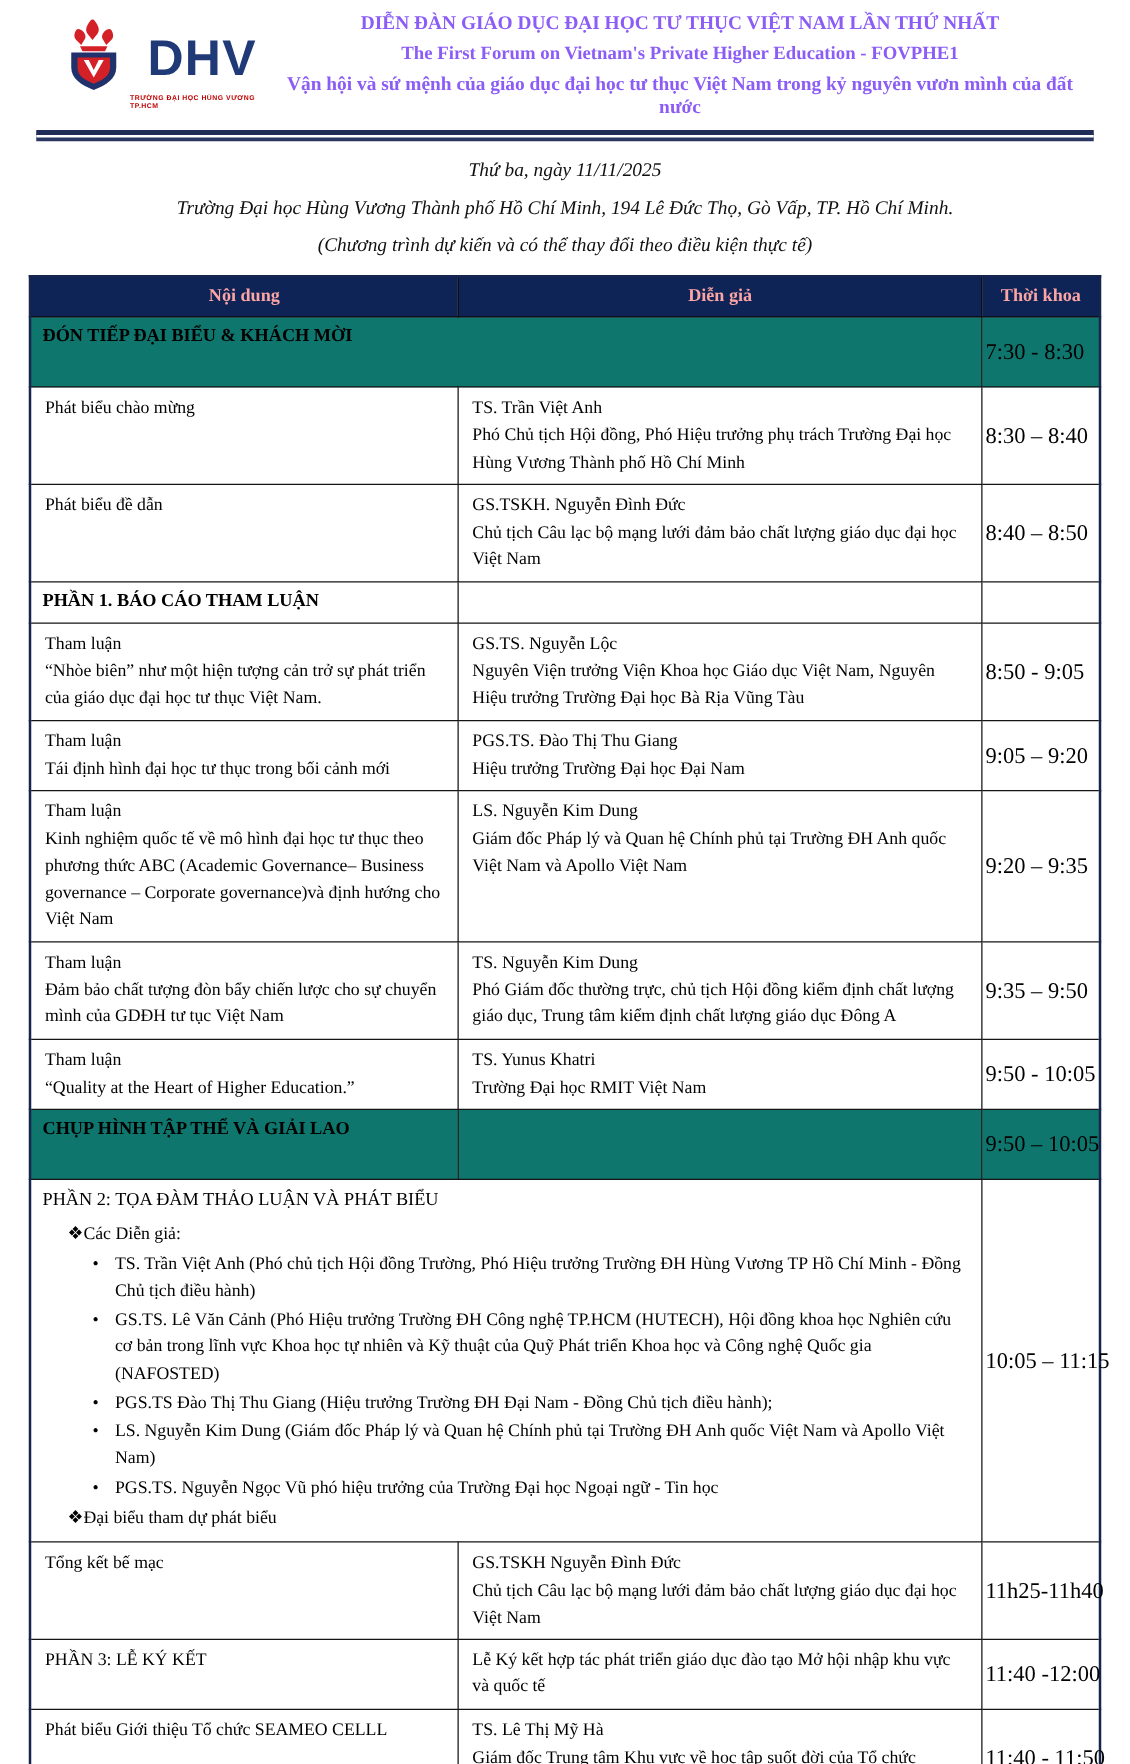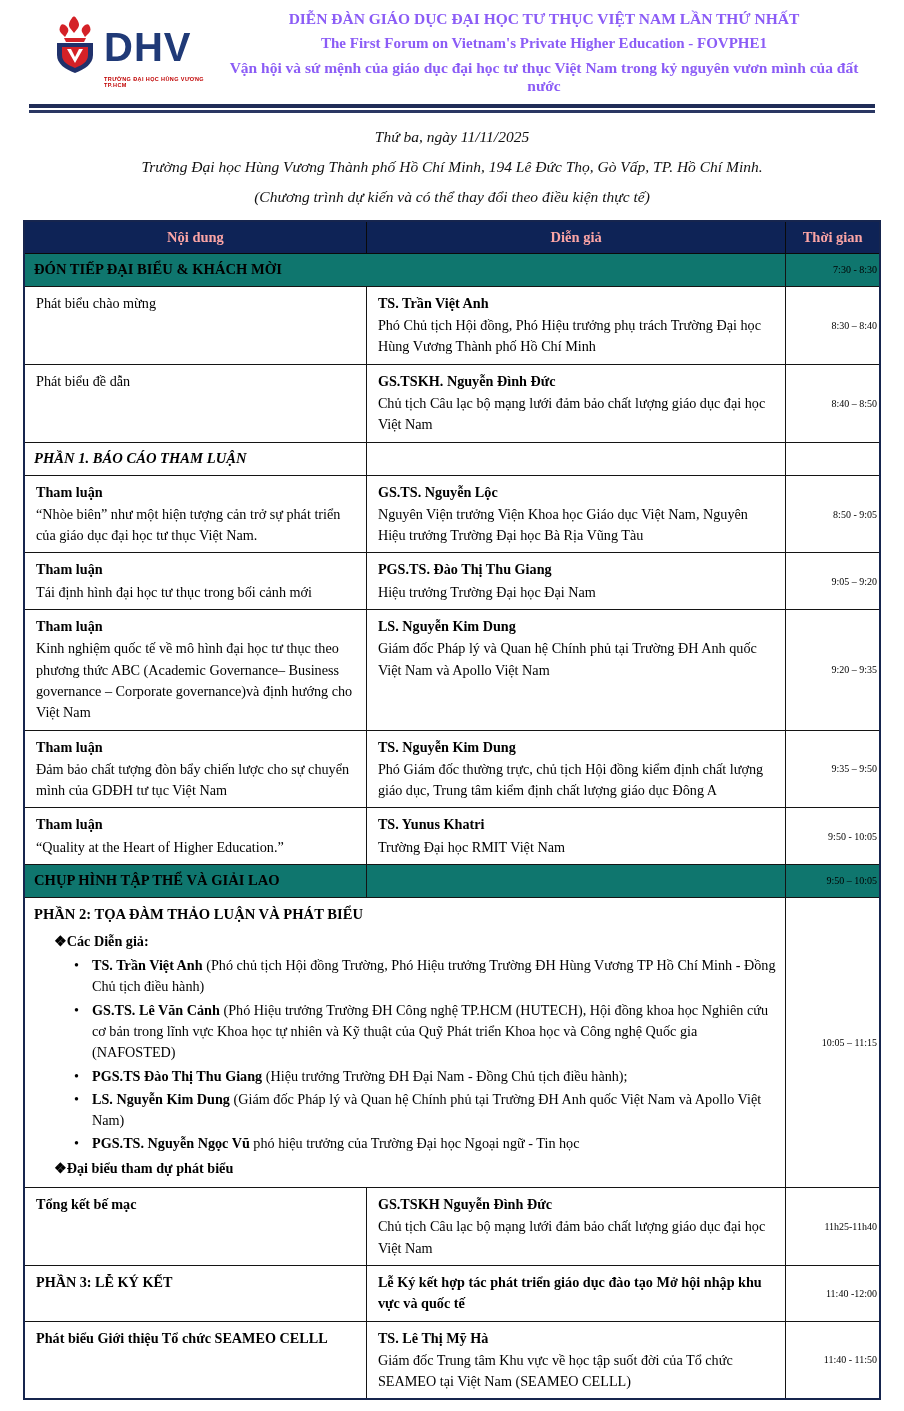--- a/index.html
+++ b/index.html
@@ -10,21 +10,21 @@
     -webkit-font-smoothing:antialiased;
   }
   .page{width:904px;min-height:1411px;background:#fff;}
 
   
   .masthead{
     display:flex;align-items:center;
     padding:8px 30px 6px 52px;min-height:86px;box-sizing:border-box;
   }
   .logo-wrap{width:168px;flex:0 0 168px;display:flex;flex-direction:column;align-items:flex-start;}
-  .logo-row{display:flex;align-items:center;gap:6px;}
+  .logo-row{display:flex;align-items:center;gap:20px;}
   .logo-caption{
     font-family:"Liberation Sans",sans-serif;
     font-size:5.5px;color:#c00000;letter-spacing:.4px;margin:-2px 0 0 52px;font-weight:bold;
   }
   .dhv-text{
     font-family:"Liberation Sans",sans-serif;
     font-weight:800;font-size:40px;color:#203a77;letter-spacing:1px;line-height:1;
   }
   .head-lines{flex:1;text-align:center;color:#8b5cf6;font-weight:bold;padding-right:6px;}
   .head-line-1{font-size:15.5px;margin:2px 0 7px;}
@@ -53,27 +53,27 @@
   .sched col.c3{width:11%;}
   .sched th{
     background:#0e2356;color:#fca5a5;font-size:14.5px;font-weight:bold;
     padding:7px 4px;border:1px solid #0a0a0a;text-align:center;
   }
   .sched td{
     border:1px solid #141414;padding:5px 9px;vertical-align:top;
     font-size:14.2px;line-height:1.5;background:#fff;
   }
   .sched td.time{
-    text-align:right;vertical-align:middle;font-size:10px;padding:4px 2px;white-space:nowrap;
+    text-align:left;vertical-align:middle;font-size:18px;padding:14px 2px;white-space:nowrap;
   }
   tr.banner td{background:#0f766e;font-weight:bold;font-size:14.6px;}
   tr.banner td.time{font-weight:normal;}
-  tr.section td{font-weight:bold;font-size:14.6px;font-style:italic;}
+  tr.section td{font-weight:bold;font-size:14.6px;}
   td .line{margin:1px 2px;}
-  td .line b{font-weight:bold;}
+  td .line b{font-weight:normal;}
   
   td.panel .heading{font-weight:bold;font-size:14.6px;margin:1px 0 5px;}
   td.panel .sub{font-weight:bold;padding-left:20px;margin:3px 0;}
   td.panel .bullet{display:flex;padding-left:40px;margin:2px 0;}
   td.panel .bullet .dot{width:18px;flex:0 0 18px;text-align:left;}
   td.panel .bullet .btxt{flex:1;}
 </style>
 </head>
 <body>
 
@@ -119,21 +119,21 @@
   <table class="sched">
     <colgroup>
         <col class="c1">
         <col class="c2">
         <col class="c3">
       </colgroup>
     <thead>
       <tr>
         <th>Nội dung</th>
         <th>Diễn giả</th>
-        <th>Thời gian</th>
+        <th>Thời khoa</th>
       </tr>
     </thead>
     <tbody>
         <tr class="banner">
           <td colspan="2">ĐÓN TIẾP ĐẠI BIỂU &amp; KHÁCH MỜI</td>
           <td class="time">7:30 - 8:30</td>
         </tr>
         <tr class="item">
           <td>
             <div class="line">Phát biểu chào mừng</div>

